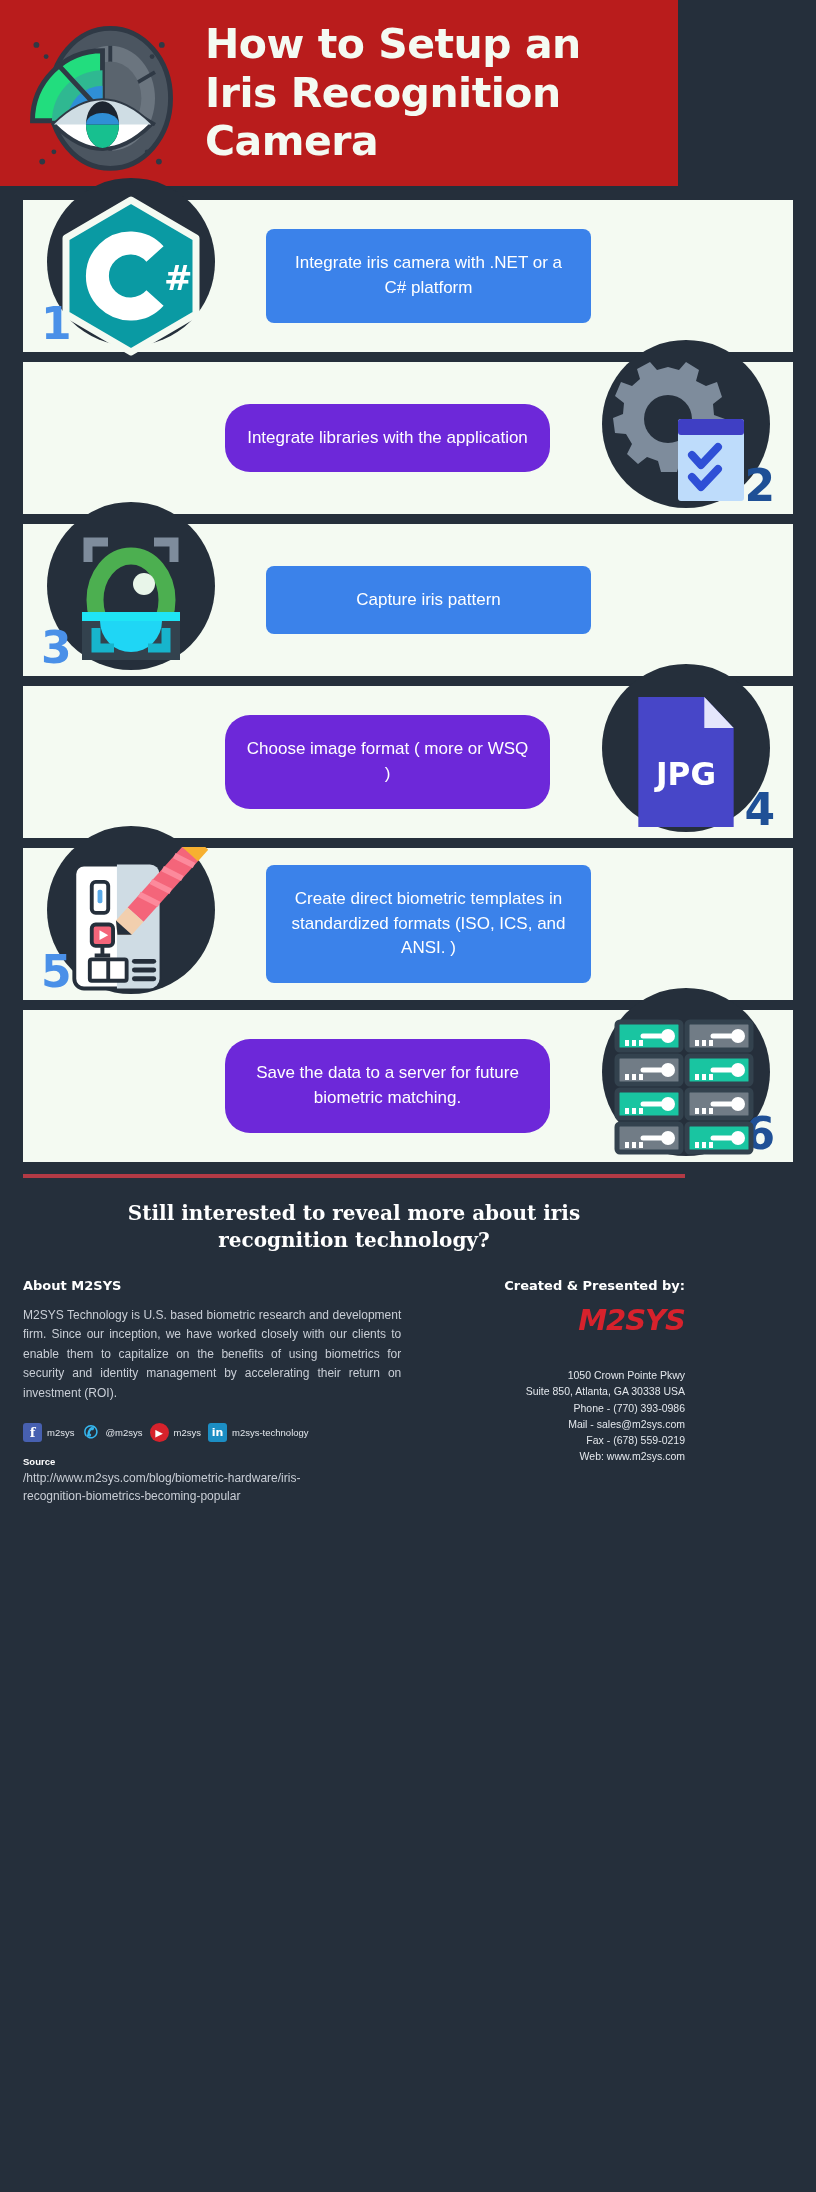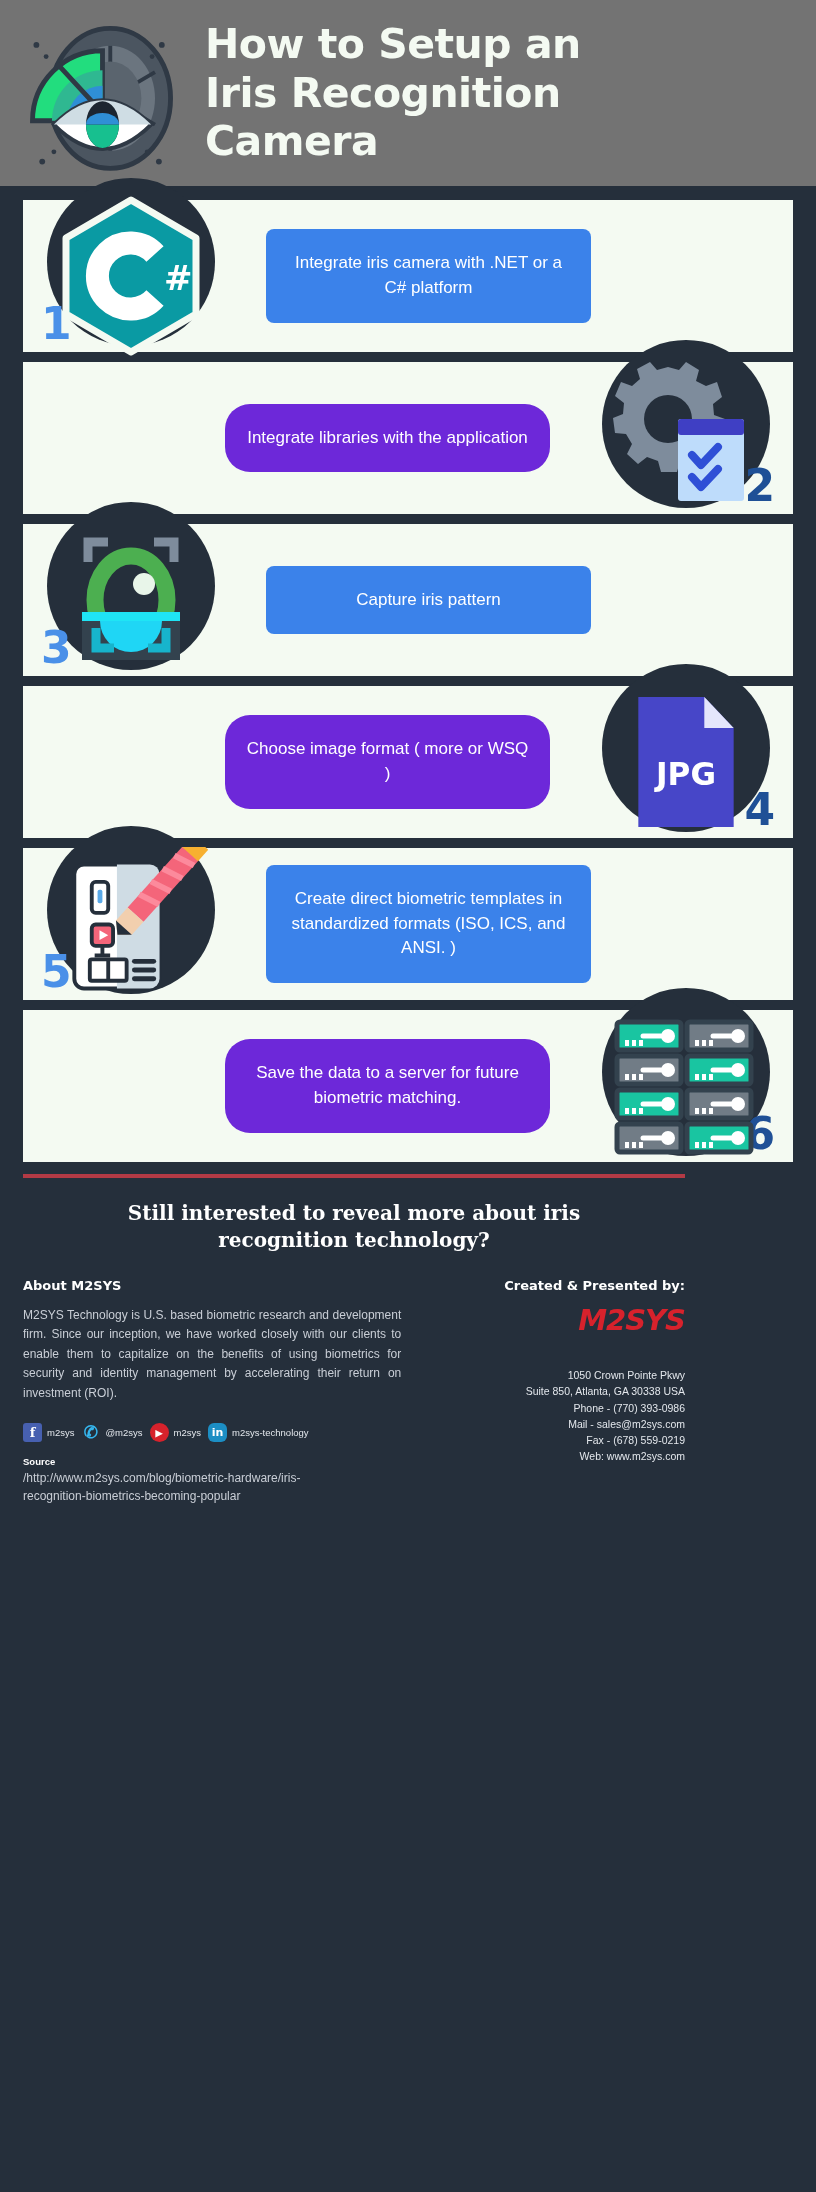--- a/index.html
+++ b/index.html
@@ -9,23 +9,23 @@
     height: 2192px;
     background: #252f3b;
     font-family: "Liberation Sans", sans-serif;
     overflow: hidden;
     position: relative;
   }
 
   
   .header {
     position: relative;
-    width: 816px;
+    width: 678px;
     height: 186px;
-    background: #737373;
+    background: #b91c1c;
     display: flex;
     align-items: center;
   }
   .header-icon {
     width: 175px;
     height: 175px;
     margin-left: 15px;
     flex: 0 0 auto;
     position: relative;
   }
@@ -181,21 +181,21 @@
     width: 19px; height: 19px;
     border-radius: 3px;
     display: flex; align-items: center; justify-content: center;
     color: #fff; font-size: 13px; font-weight: bold;
     flex: 0 0 auto;
   }
   .soc-label { color: #e3e7ec; font-size: 9.5px; }
   .soc-fb { background: #4760b0; font-family: "DejaVu Serif", serif; }
   .soc-tw { background: transparent; color: #35b6ee; font-size: 17px; }
   .soc-yt { background: #d7222c; border-radius: 50%; font-size: 9px; }
-  .soc-li { background: #1c8ec4; font-family: "DejaVu Sans", sans-serif; font-size: 11px; border-radius: 6px; }
+  .soc-li { background: #1c8ec4; font-family: "DejaVu Sans", sans-serif; font-size: 11px; }
 
   .source-head {
     color: #ffffff;
     font-size: 9.5px;
     font-weight: bold;
     margin-top: 14px;
   }
   .source-url {
     color: #c9ced6;
     font-size: 12px;

